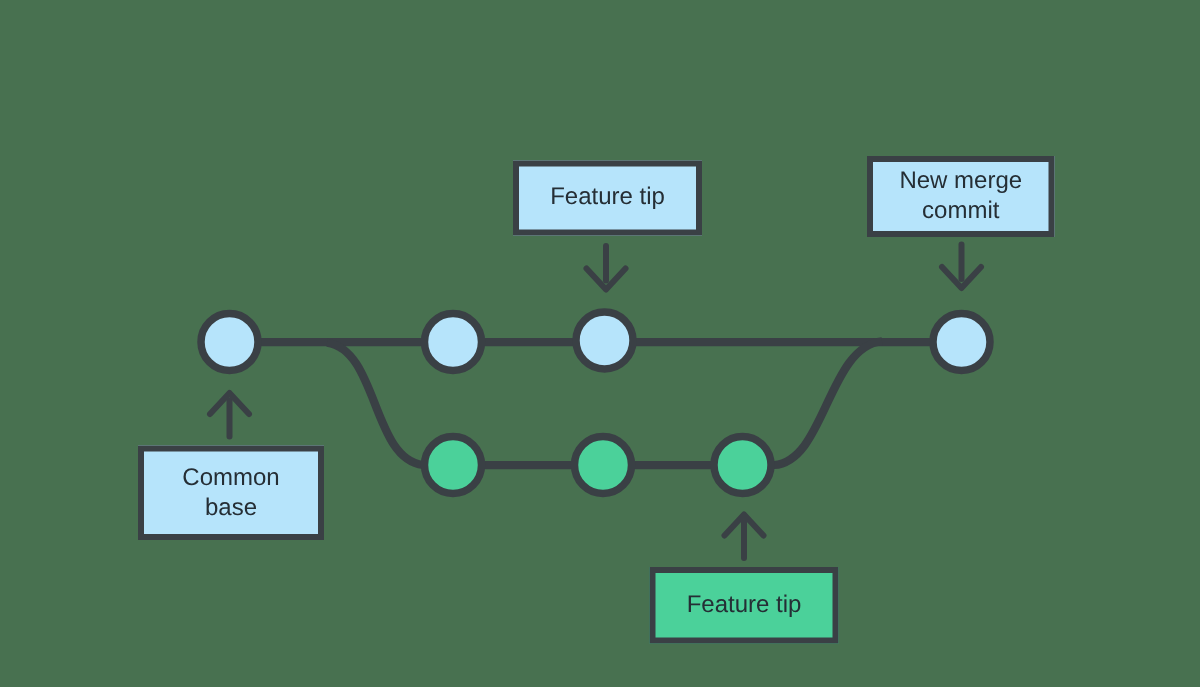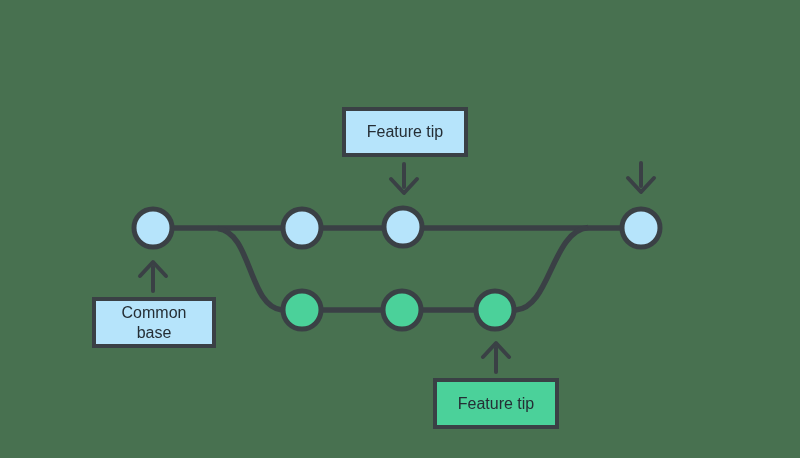--- a/index.html
+++ b/index.html
@@ -45,21 +45,21 @@
     padding: 2px 8px;
   }
   .label.master {
     background: var(--master-fill, #b6e4fb);
   }
   .label.feature {
     background: var(--feature-fill, #4bd19a);
   }
   #lbl-master-tip   { left: 342px; top: 107px; width: 126px; height: 50px; }
   #lbl-new-merge    { left: 578px; top: 104px; width: 125px; height: 54px; }
-  #lbl-common-base  { left:  92px; top: 297px; width: 124px; height: 51px; }
+  #lbl-common-base  { left:  92px; top: 297px; width: 124px; height: 63px; }
   #lbl-feature-tip  { left: 433px; top: 378px; width: 126px; height: 51px; text-align: right; }
 </style>
 </head>
 <body>
 
 <div class="stage">
 
   <svg width="800" height="458" viewBox="0 0 800 458">
 
     <path class="branch-line" d="M 153 228 L 641 228"></path>
@@ -89,20 +89,23 @@
     </g>
     <g>
       <path class="arrow" d="M 496 372 L 496 348"></path>
       <path class="arrow" d="M 483 357 L 496 343 L 509 357"></path>
     </g>
   </svg>
 
   <div class="label master" id="lbl-master-tip">
     <span>Feature tip</span>
   </div>
+  <div class="label master" id="lbl-new-merge">
+    <span>New merge commit</span>
+  </div>
   <div class="label master" id="lbl-common-base">
     <span>Common base</span>
   </div>
   <div class="label feature" id="lbl-feature-tip">
     <span>Feature tip</span>
   </div>
 
 </div>
 
 </body></html>

